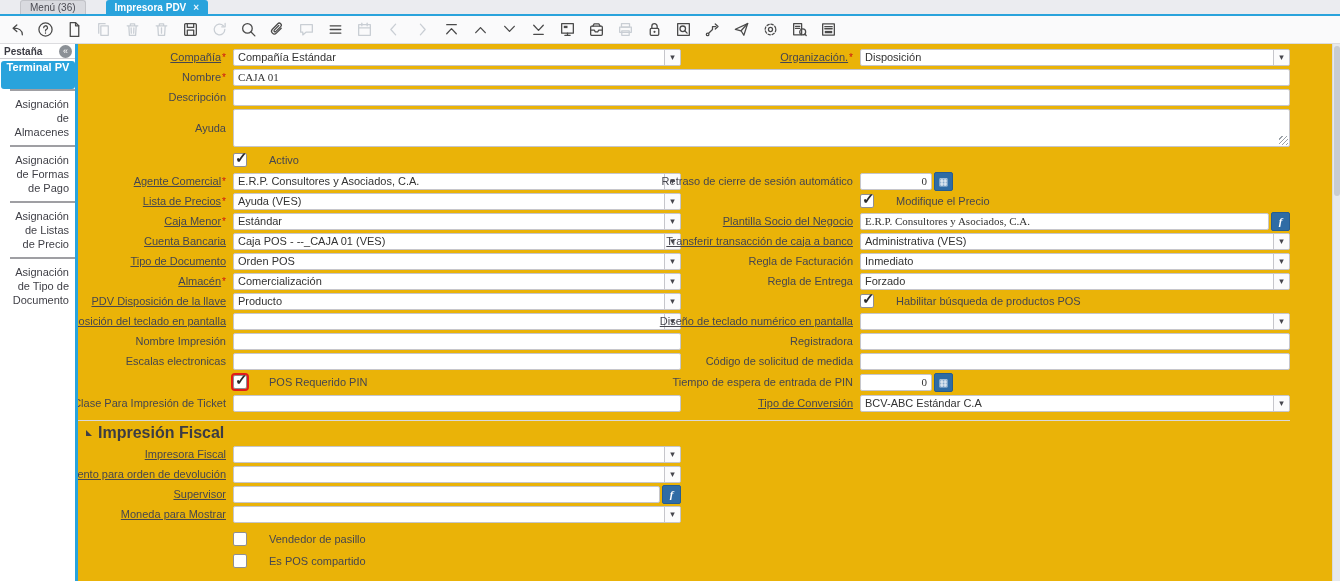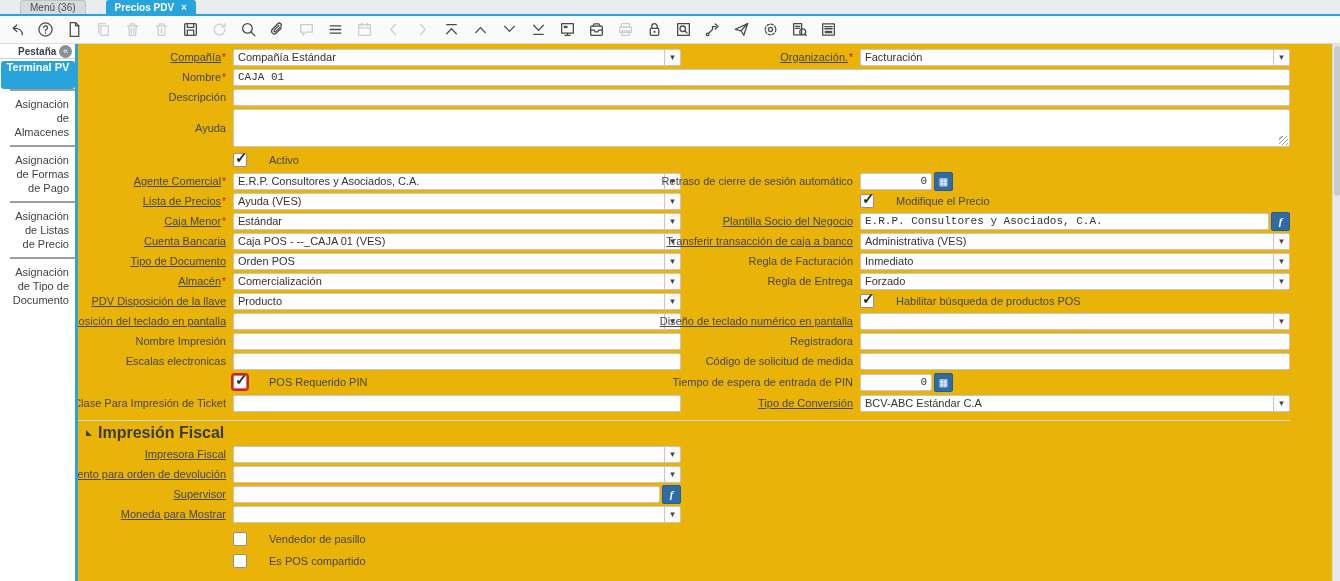--- a/index.html
+++ b/index.html
@@ -24,21 +24,21 @@
   .tbi svg { width:17px; height:17px; }
   .tbi.big svg { width:20px; height:20px; }
   .tbi svg * { stroke:currentColor; fill:none; stroke-width:1.2; stroke-linecap:round; stroke-linejoin:round; }
   .tbi svg .fill { fill:currentColor; stroke:none; }
   .hscroll-thumb { position:absolute; left:420px; top:44px; width:388px; height:4px;
                    background:#d6d6d8; border-radius:2px; }
 
   
   .sidebar { position:absolute; left:0; top:44px; width:75px; height:537px; background:#fff; }
   .sb-head { height:15px; display:flex; align-items:center; justify-content:space-between;
-             padding:0 3px 0 18px; border-bottom:1px solid #cfcfd3; }
+             padding:0 3px 0 4px; border-bottom:1px solid #cfcfd3; }
   .sb-title { font-size:10px; font-weight:bold; color:#3c3c44; }
   .sb-collapse { width:13px; height:13px; border-radius:50%; background:#8b9096; color:#fff;
                  font-size:9px; display:flex; align-items:center; justify-content:center; cursor:pointer; }
   .sb-tab { font-size:11px; color:#3f3f46; cursor:pointer; }
   .sb-tab.active { height:28px; background:#29a3dc; color:#fff; font-weight:bold; display:flex;
                    align-items:flex-start; justify-content:center; border-radius:3px; margin:2px 0 0 1px; }
   .sb-tab.plain { margin-left:10px; background:#fff; border-radius:4px; padding:6px 6px 6px 2px;
                   text-align:right; line-height:14px; }
   .sb-sep { height:2px; background:#9f9fa3; margin-left:10px; }
 
@@ -57,21 +57,21 @@
   .row { display:grid; grid-template-columns:148px 448px 165px 430px; column-gap:7px;
          align-items:center; height:20px; }
   .row.tall { height:42px; }
   .row.cbrow { height:22px; }
   .lbl { justify-self:end; white-space:nowrap; font-size:11px; color:#46464f; line-height:13px; }
   .lbl.u span { text-decoration:underline; }
   .lbl.req::after { content:"*"; color:#cc1111; font-size:10px; vertical-align:top; margin-left:1px; }
   .span-rest { grid-column:2 / 5; }
 
   .tin { width:100%; height:17px; border:1px solid #c6c6cb; border-radius:2px; background:#fff;
-         font-family:Liberation Mono, monospace; font-size:11px; color:#333; padding:0 4px; }
+         font-family:Liberation Serif, serif; font-size:11px; color:#333; padding:0 4px; }
   textarea.tin { height:38px; resize:none; padding-top:2px; }
   .ta-wrap { position:relative; grid-column:2 / 5; height:38px; }
   .ta-grip { position:absolute; right:2px; bottom:2px; width:9px; height:9px;
              background:repeating-linear-gradient(135deg, transparent 0 2px, #9aa0a6 2px 3px); }
 
   .combo { display:flex; height:17px; width:100%; border:1px solid #c6c6cb; border-radius:2px;
            background:#fff; align-items:stretch; cursor:pointer; }
   .cval { flex:1; font-size:11px; color:#333; padding:1px 4px; white-space:nowrap; overflow:hidden; }
   .carw { width:16px; border-left:1px solid #c6c6cb; background:#fbfbfc; display:flex;
           align-items:center; justify-content:center; border-radius:0 2px 2px 0; }
@@ -103,21 +103,21 @@
 </head>
 <body>
 
 <div class="app">
 
   <div class="tabbar">
     <div class="wtab inactive">
       <span>Menú (36)</span>
     </div>
     <div class="wtab active">
-      <span>Precios PDV</span>
+      <span>Impresora PDV</span>
       <span class="tabclose">×</span>
     </div>
   </div>
 
   <div class="toolbar">
     <span class="tbi big">
         <svg viewBox="0 0 16 16">
           <path d="M13.5 12.5 C13.5 8 10 6.3 5.5 6.3 M8.3 3.2 L4.8 6.3 L8.3 9.4"></path>
         </svg>
       </span>
@@ -336,21 +336,21 @@
     <div class="form">
 
       <div class="row">
         <label class="lbl u req"><span>Compañía</span></label>
         <div class="combo">
           <span class="cval">Compañía Estándar</span>
           <span class="carw"></span>
         </div>
         <label class="lbl u req"><span>Organización.</span></label>
         <div class="combo">
-          <span class="cval">Facturación</span>
+          <span class="cval">Disposición</span>
           <span class="carw"></span>
         </div>
       </div>
 
       <div class="row">
         <label class="lbl req"><span>Nombre</span></label>
         <input class="tin span-rest" value="CAJA 01" style="">
       </div>
 
       <div class="row">

